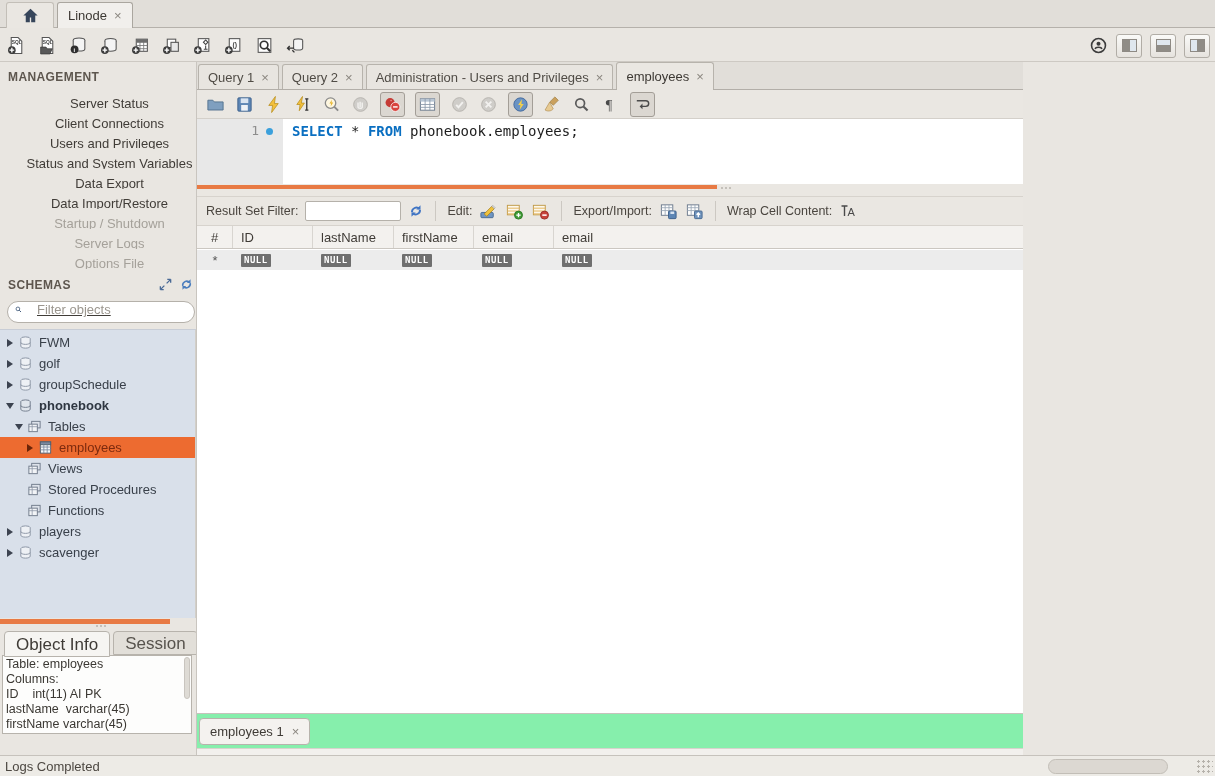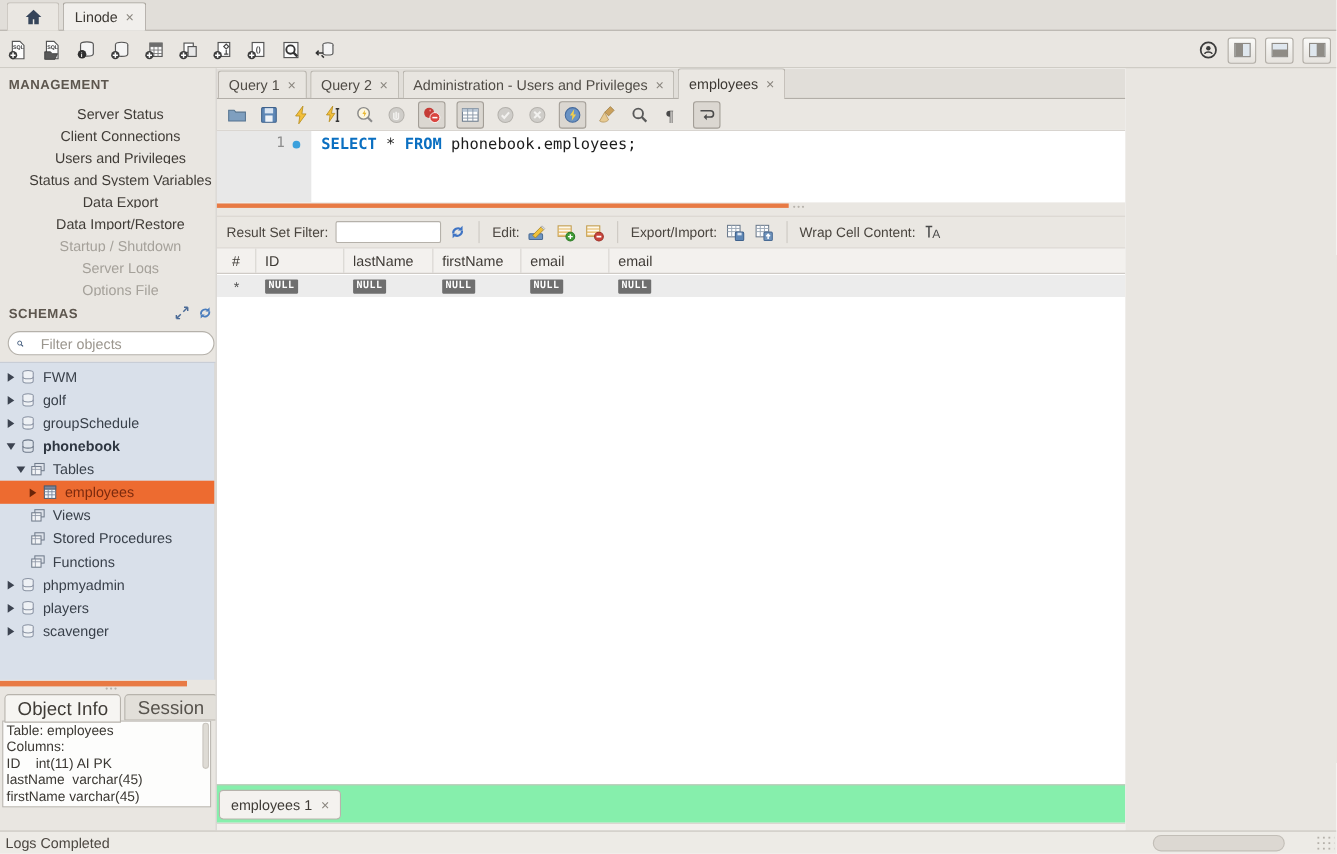--- a/index.html
+++ b/index.html
@@ -47,22 +47,22 @@
   #sidebar { position:absolute; left:0; top:62px; width:203px; height:693px;
     border-right:1px solid #c9c5bf; background:#e9e6e1; }
   .sec-header { font-size:12px; font-weight:bold; color:#5d564e; letter-spacing:.4px;
     padding:8px 8px 5px 8px; display:flex; align-items:center; gap:6px; }
   .sec-header .spacer { flex:1; }
   .nav-item { height:20px; display:flex; align-items:center; gap:7px; padding-left:17px;
     font-size:13px; color:#403c37; white-space:nowrap; overflow:hidden;flex-direction:column; }
   .nav-item.disabled { color:#a5a19a; }
 
   #schemas-filter { margin:4px 7px 6px 7px; height:22px; background:#fff;
-    border:1px solid #b5b1aa; border-radius:11px; display:flex; align-items:center;
-    gap:15px; padding:0 7px; }
+    border:1px solid #b5b1aa; border-radius:11px; display:flex; align-items:flex-start;
+    gap:15px; padding:0 7px;text-decoration:underline; }
   #schemas-filter input { border:none; outline:none; background:transparent;
     font-family:"Liberation Sans",sans-serif; font-size:13px; color:#3f3b36; width:150px; }
   #schemas-filter input::placeholder { color:#9b968e; }
 
   #schema-tree { background:#d9e0ea; height:289px; border-top:1px solid #c8cdd6;
     position:relative; overflow:hidden; padding-top:2px; }
   #schema-tree .track { position:absolute; right:0; top:0; width:7px; height:100%;
     background:#e9e6e1; border-left:1px solid #d2cfc9; }
   .titem { height:21px; display:flex; align-items:center; font-size:13px; color:#39404a; }
   .titem.lvl0 { padding-left:4px; }
@@ -440,29 +440,20 @@
       <span class="tlabel">Stored Procedures</span>
     </div>
     <div class="titem lvl1">
       <span class="exp"></span>
       <svg class="ticon" viewBox="0 0 16 16">
         <rect x="5" y="2.5" width="9" height="7" fill="#dde2ea" stroke="#6f7a8a"></rect>
         <rect x="2" y="5.5" width="9" height="8" fill="#f2f4f7" stroke="#6f7a8a"></rect>
         <path d="M2 8.2h9M5.5 5.5v8" stroke="#8a93a3" stroke-width="0.8"></path>
       </svg>
       <span class="tlabel">Functions</span>
-    </div>
-    <div class="titem lvl0">
-      <span class="exp exp-c"></span>
-      <svg class="ticon" viewBox="0 0 16 16">
-        <ellipse cx="8" cy="4" rx="5" ry="2" fill="#eef1f5" stroke="#8a93a3"></ellipse>
-        <path d="M3 4v8c0 1.1 2.2 2 5 2s5-.9 5-2V4" fill="#eef1f5" stroke="#8a93a3"></path>
-        <path d="M3 8c0 1.1 2.2 2 5 2s5-.9 5-2" fill="none" stroke="#8a93a3"></path>
-      </svg>
-      <span class="tlabel">phpmyadmin</span>
     </div>
     <div class="titem lvl0">
       <span class="exp exp-c"></span>
       <svg class="ticon" viewBox="0 0 16 16">
         <ellipse cx="8" cy="4" rx="5" ry="2" fill="#eef1f5" stroke="#8a93a3"></ellipse>
         <path d="M3 4v8c0 1.1 2.2 2 5 2s5-.9 5-2V4" fill="#eef1f5" stroke="#8a93a3"></path>
         <path d="M3 8c0 1.1 2.2 2 5 2s5-.9 5-2" fill="none" stroke="#8a93a3"></path>
       </svg>
       <span class="tlabel">players</span>
     </div>

